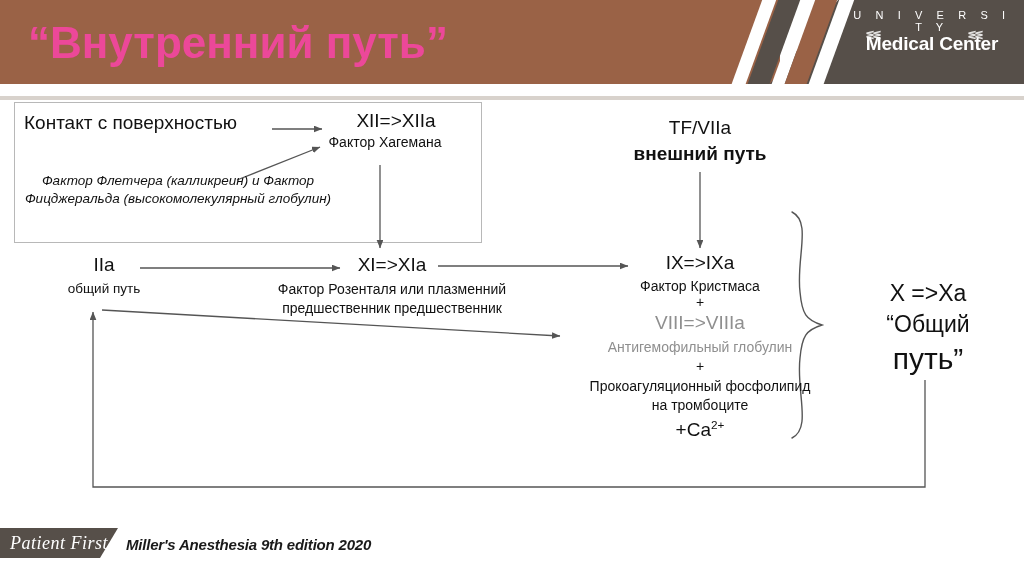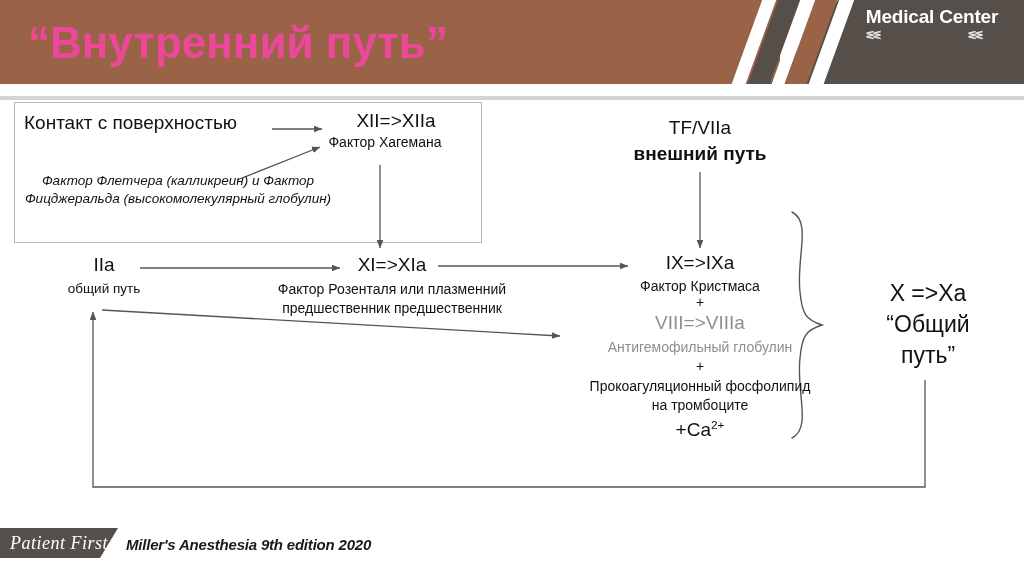--- a/index.html
+++ b/index.html
@@ -76,20 +76,21 @@
     <div class="stripe s2"></div>
     <div class="stripe s3"></div>
     <div class="stripe s4"></div>
     <div class="stripe s5"></div>
 
     <div class="logo">
       <div class="logo-umc">
         <span class="logo-orn orn-l">ᓬᓬ</span>
         <span class="logo-orn orn-r">ᓬᓬ</span>
       </div>
+      <div class="logo-univ">U N I V E R S I T Y</div>
       <div class="logo-mc">Medical Center</div>
 
     </div>
   </div>
   <div class="hdr-edge"></div>
 
   <div class="title">“Внутренний путь”</div>
 
   <div class="box"></div>
 
@@ -140,19 +141,19 @@
   <div class="t med ctr" style="left:700px;top:294px;">+</div>
   <div class="t big ctr grey" style="left:700px;top:312px;">VIII=&gt;VIIIa</div>
   <div class="t med ctr grey" style="left:700px;top:339px;">Антигемофильный глобулин</div>
   <div class="t med ctr" style="left:700px;top:358px;">+</div>
   <div class="t med ctr" style="left:700px;top:378px;">Прокоагуляционный фосфолипид</div>
   <div class="t med ctr" style="left:700px;top:397px;">на  тромбоците</div>
   <div class="t big ctr" style="left:700px;top:418px;"><span>+Ca</span><sup>2+</sup></div>
 
   <div class="t ctr" style="left:928px;top:280px;font-size:23px;">X =&gt;Xa</div>
   <div class="t ctr" style="left:928px;top:311px;font-size:23px;">“Общий</div>
-  <div class="t ctr" style="left:928px;top:342px;font-size:23px;">путь”</div>
+  <div class="t ctr" style="left:928px;top:342px;font-size:30px;">путь”</div>
 
   <div class="pf-badge"></div>
   <div class="pf-text">Patient First</div>
   <div class="src">Miller's Anesthesia 9th edition 2020</div>
 
 </div>
 
 </body></html>

